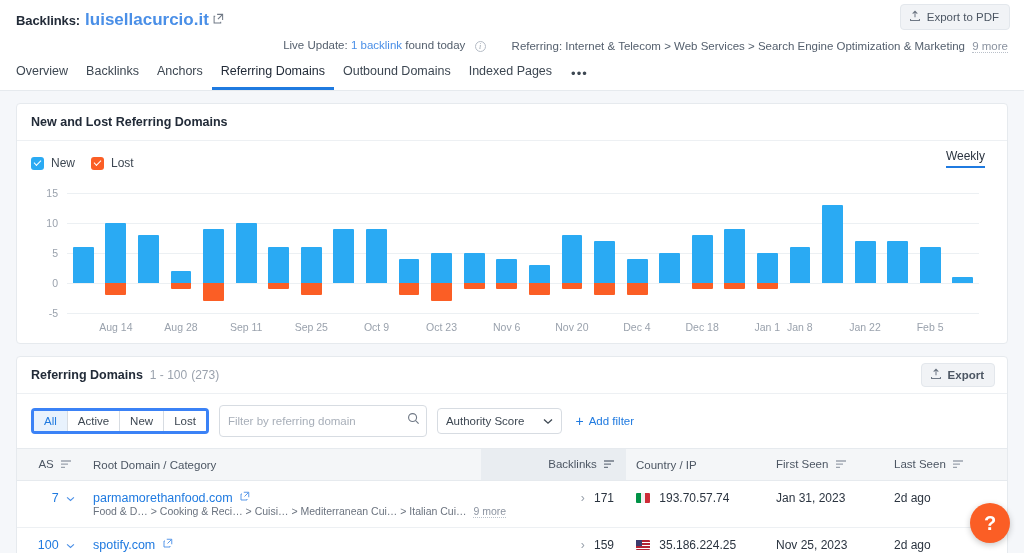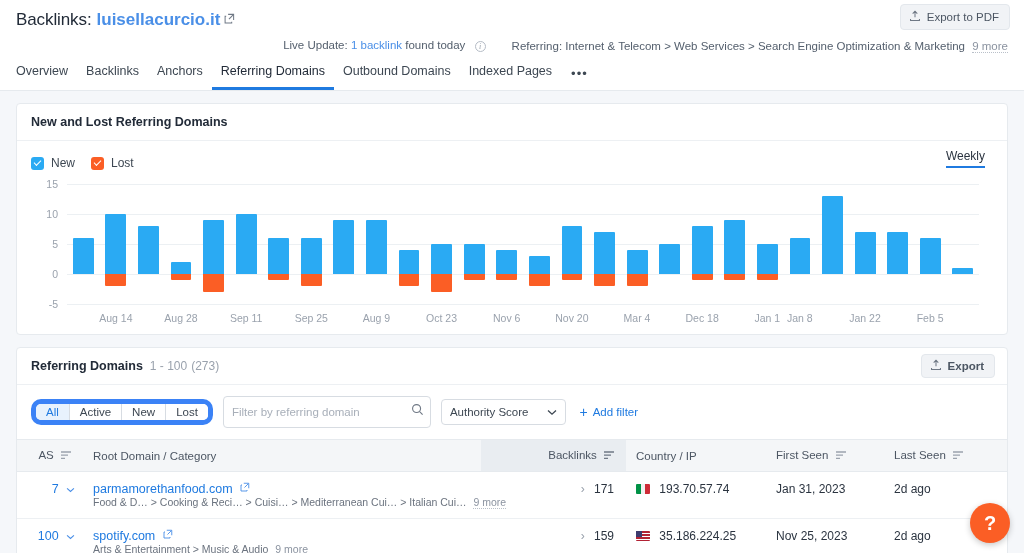--- a/index.html
+++ b/index.html
@@ -8,21 +8,21 @@
     font-family: "Liberation Sans", sans-serif;
     background: #f5f7fa;
     color: #222b38;
     overflow: hidden;
   }
   body { position: relative; }
 
   
   .topbar { background: #ffffff; padding: 10px 16px 0 16px; position: relative; }
   .title-row { display: flex; align-items: baseline; }
-  .title-main { font-size: 17px; font-weight: normal; color: #222b38; letter-spacing: -0.1px;}
+  .title-main { font-size: 13px; font-weight: bold; color: #222b38; letter-spacing: -0.1px;}
   .title-domain { font-size: 17px; font-weight: bold; color: #4a8fe7; margin-left: 5px; }
   .ext-ico { display:inline-block; margin-left: 4px; position: relative; top:-1px; }
   .subtitle-row { display: flex; align-items: center; margin-top: 9px; font-size: 11.5px; color: #55606e; justify-content: flex-end; }
   .live-update { white-space: nowrap; }
   .link-blue { color: #4a8fe7; }
   .i-circle {
     display:inline-block; width: 11px; height: 11px; border-radius: 50%;
     border: 1px solid #b5bcc6; color: #9aa2ad; font-size: 8px; line-height: 10px;
     text-align:center; margin-left: 6px; font-style: italic; font-family: "Liberation Serif", serif;
   }
@@ -73,33 +73,33 @@
     content:""; position:absolute; left: 3px; top: 3px; width: 6px; height: 3px;
     border-left: 1.6px solid #fff; border-bottom: 1.6px solid #fff; transform: rotate(-45deg);
   }
   .cbox.new { background: #2aaaf3; }
   .cbox.lost { background: #fb5e25; }
   .period-sel {
     position: absolute; right: 22px; top: 8px; font-size: 12px; color: #2b3440;
     border-bottom: 2px solid #1f7ae0; padding-bottom: 3px; cursor: pointer;
   }
 
-  .plot { position: relative; height: 120px; margin: 11px 0 0 36px; margin-right: 14px; }
+  .plot { position: relative; height: 120px; margin: 20px 0 0 36px; margin-right: 14px; }
   .gridline { position: absolute; left: 0; right: 0; height: 1px; background: #ecf0f3; }
   .ylab { position: absolute; right: 100%; margin-right: 9px; font-size: 10.5px; color: #9aa2ad; transform: translateY(-50%); }
   .bars { position: absolute; left: 0; right: 0; top: 0; bottom: 0; display: flex; align-items: stretch; }
   .barcell { flex: 1 1 0; position: relative; }
   .bar-pos { position: absolute; background: #2aaaf3; border-radius: 1px 1px 0 0; }
   .bar-neg { position: absolute; background: #fb5e25; border-radius: 0 0 1px 1px; }
   .xaxis { position: relative; height: 20px; margin: 4px 0 0 36px; margin-right: 14px; }
   .xlab { position: absolute; font-size: 10.5px; color: #9aa2ad; transform: translateX(-50%); top: 4px; white-space: nowrap; }
 
   
   .filter-bar { display: flex; align-items: center; padding: 11px 14px; gap: 10px; }
-  .seg { display: flex; border: 5px solid #3b82f6; border-radius: 10px; overflow: hidden; height: 26px; }
+  .seg { display: flex; border: 3px solid #3b82f6; border-radius: 4px; overflow: hidden; height: 26px; }
   .seg > div {
     font-size: 11.5px; color: #3d4752; padding: 0 10px; display:flex; align-items:center;
     border-right: 1px solid #d7dce2; cursor: pointer; background: #fff;
   }
   .seg > div:last-child { border-right: none; }
   .seg > div.active { background: #e8f2fd; color: #1f7ae0; }
   .search-wrap { position: relative; width: 208px; height: 32px; }
   .search-wrap input {
     width: 100%; height: 100%; border: 1px solid #d7dce2; border-radius: 4px;
     font-size: 11.5px; padding: 0 28px 0 8px; color: #3d4752; outline: none;
@@ -328,25 +328,25 @@
           <div class="barcell">
             <div class="bar-pos" style="left: 18%; width: 64%; top: 70%; height: 5%;"></div>
           </div>
         </div>
       </div>
     <div class="xaxis" id="xaxis">
         <div class="xlab" style="left: 5.35714%;">Aug 14</div>
         <div class="xlab" style="left: 12.5%;">Aug 28</div>
         <div class="xlab" style="left: 19.6429%;">Sep 11</div>
         <div class="xlab" style="left: 26.7857%;">Sep 25</div>
-        <div class="xlab" style="left: 33.9286%;">Aug 9</div>
+        <div class="xlab" style="left: 33.9286%;">Oct 9</div>
         <div class="xlab" style="left: 41.0714%;">Oct 23</div>
         <div class="xlab" style="left: 48.2143%;">Nov 6</div>
         <div class="xlab" style="left: 55.3571%;">Nov 20</div>
-        <div class="xlab" style="left: 62.5%;">Mar 4</div>
+        <div class="xlab" style="left: 62.5%;">Dec 4</div>
         <div class="xlab" style="left: 69.6429%;">Dec 18</div>
         <div class="xlab" style="left: 76.7857%;">Jan 1</div>
         <div class="xlab" style="left: 80.3571%;">Jan 8</div>
         <div class="xlab" style="left: 87.5%;">Jan 22</div>
         <div class="xlab" style="left: 94.6429%;">Feb 5</div>
       </div>
   </div>
 </div>
 
 <div class="card">

